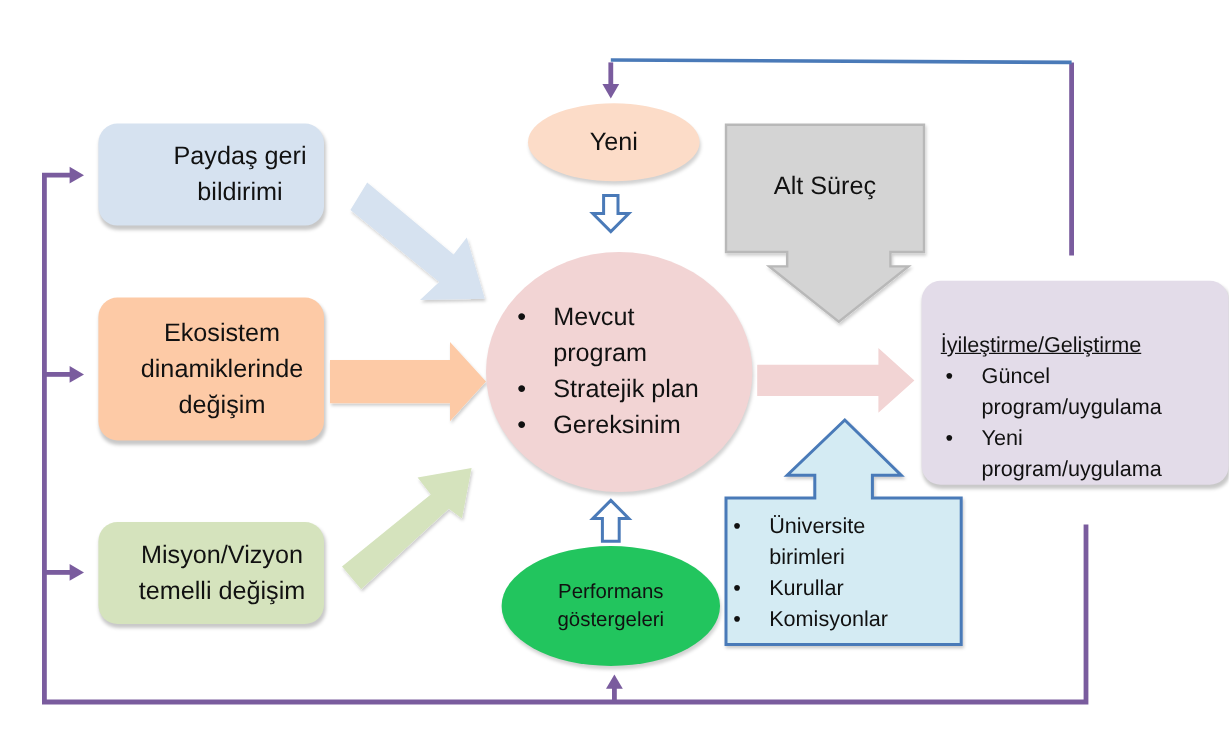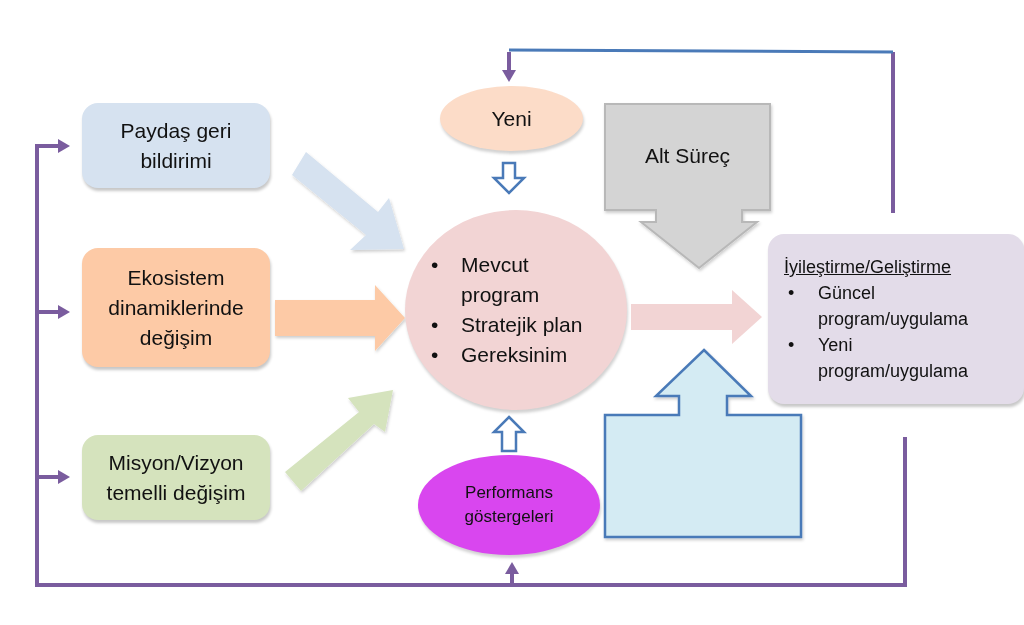--- a/index.html
+++ b/index.html
@@ -1,21 +1,21 @@
 <!DOCTYPE html>
 <html><head>
   <meta charset="utf-8">
   <style>
     html, body { margin: 0; padding: 0; background: #ffffff; }
     body { width: 1024px; height: 625px; position: relative; overflow: hidden;
            font-family: "Liberation Sans", "DejaVu Sans", sans-serif; color: #111; }
     svg.diagram { position: absolute; left: 0; top: 0; width: 1024px; height: 625px; }
     .node { position: absolute; box-sizing: border-box; display: flex; align-items: center;
             justify-content: center; text-align: center; font-size: 21px; line-height: 30px; }
-    .rbox { border-radius: 16px; box-shadow: 1px 3px 3px rgba(0,0,0,0.22); }
+    .rbox { border-radius: 16px; box-shadow: 1px 3px 3px rgba(0,0,0,0.22); justify-content: flex-end; }
     .ellipse { border-radius: 50%; box-shadow: 1px 3px 3px rgba(0,0,0,0.18); }
     .list { list-style: none; margin: 0; padding: 0; text-align: left; }
     .list li { position: relative; padding-left: 34px; }
     .list li::before { content: "\2022"; position: absolute; left: 4px; top: 0; }
     .label { display: block; }
   </style>
 </head>
 <body>
 
 <svg class="diagram" viewBox="0 0 1024 625">
@@ -76,26 +76,29 @@
 </div>
 
 <div class="node ellipse" style="left:405px; top:210px; width:222px; height:200px; background:#f2d4d4; justify-content:flex-start; padding-left:22px;">
   <ul class="list" style="width:185px;">
     <li><span style="display:inline-block; width:110px;">Mevcut program</span></li>
     <li><span>Stratejik plan</span></li>
     <li><span>Gereksinim</span></li>
   </ul>
 </div>
 
-<div class="node ellipse" style="left:418px; top:455px; width:182px; height:100px; background:#d946ef; font-size:17px; line-height:24px;">
+<div class="node ellipse" style="left:418px; top:455px; width:182px; height:100px; background:#22c55e; font-size:17px; line-height:24px;">
   <span style="width:120px;">Performans göstergeleri</span>
 </div>
 
 <div class="node" style="left:607px; top:420px; width:192px; height:114px; justify-content:flex-start; font-size:18px; line-height:26px;">
   <ul class="list">
+    <li><span style="display:inline-block; width:110px;">Üniversite birimleri</span></li>
+    <li><span>Kurullar</span></li>
+    <li><span>Komisyonlar</span></li>
   </ul>
 </div>
 
 <div class="node rbox" style="left:768px; top:234px; width:256px; height:170px; background:#e3dce9; flex-direction:column; align-items:flex-start; padding-left:16px; font-size:18px; line-height:26px;">
   <span style="text-decoration:underline;">İyileştirme/Geliştirme</span>
   <ul class="list">
     <li><span style="display:inline-block; width:160px;">Güncel program/uygulama</span></li>
     <li><span style="display:inline-block; width:160px;">Yeni program/uygulama</span></li>
   </ul>
 </div>

